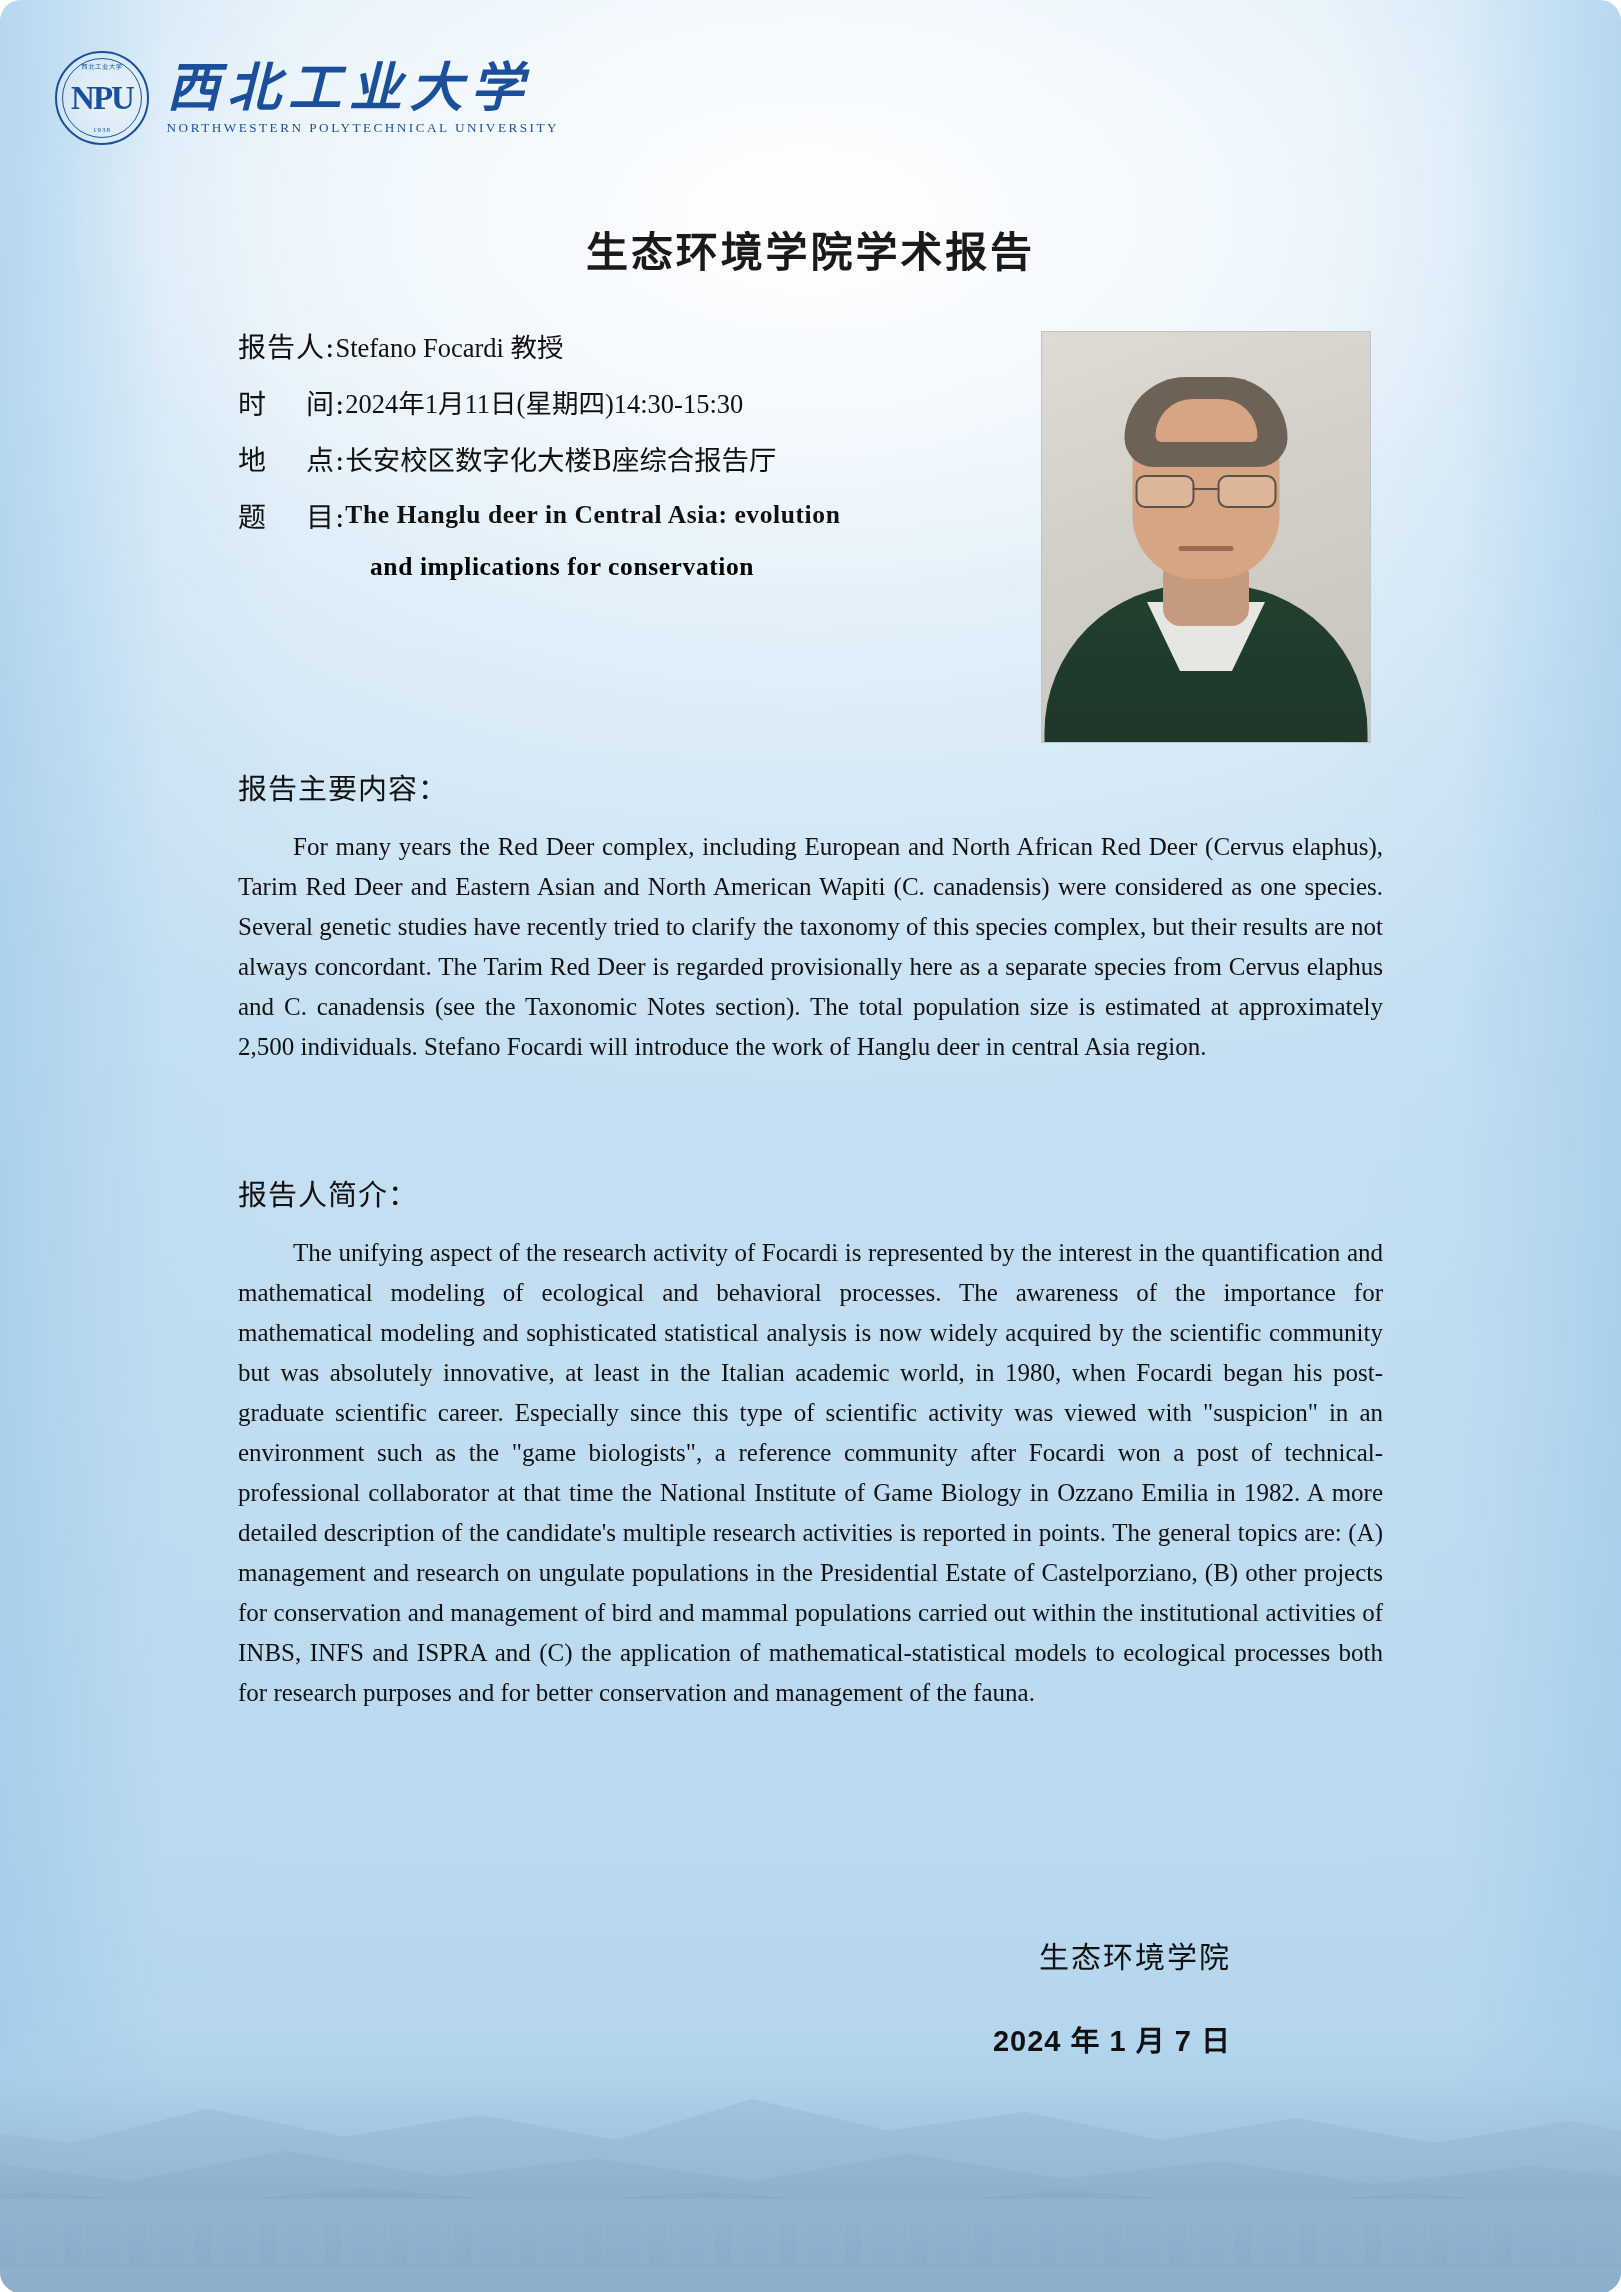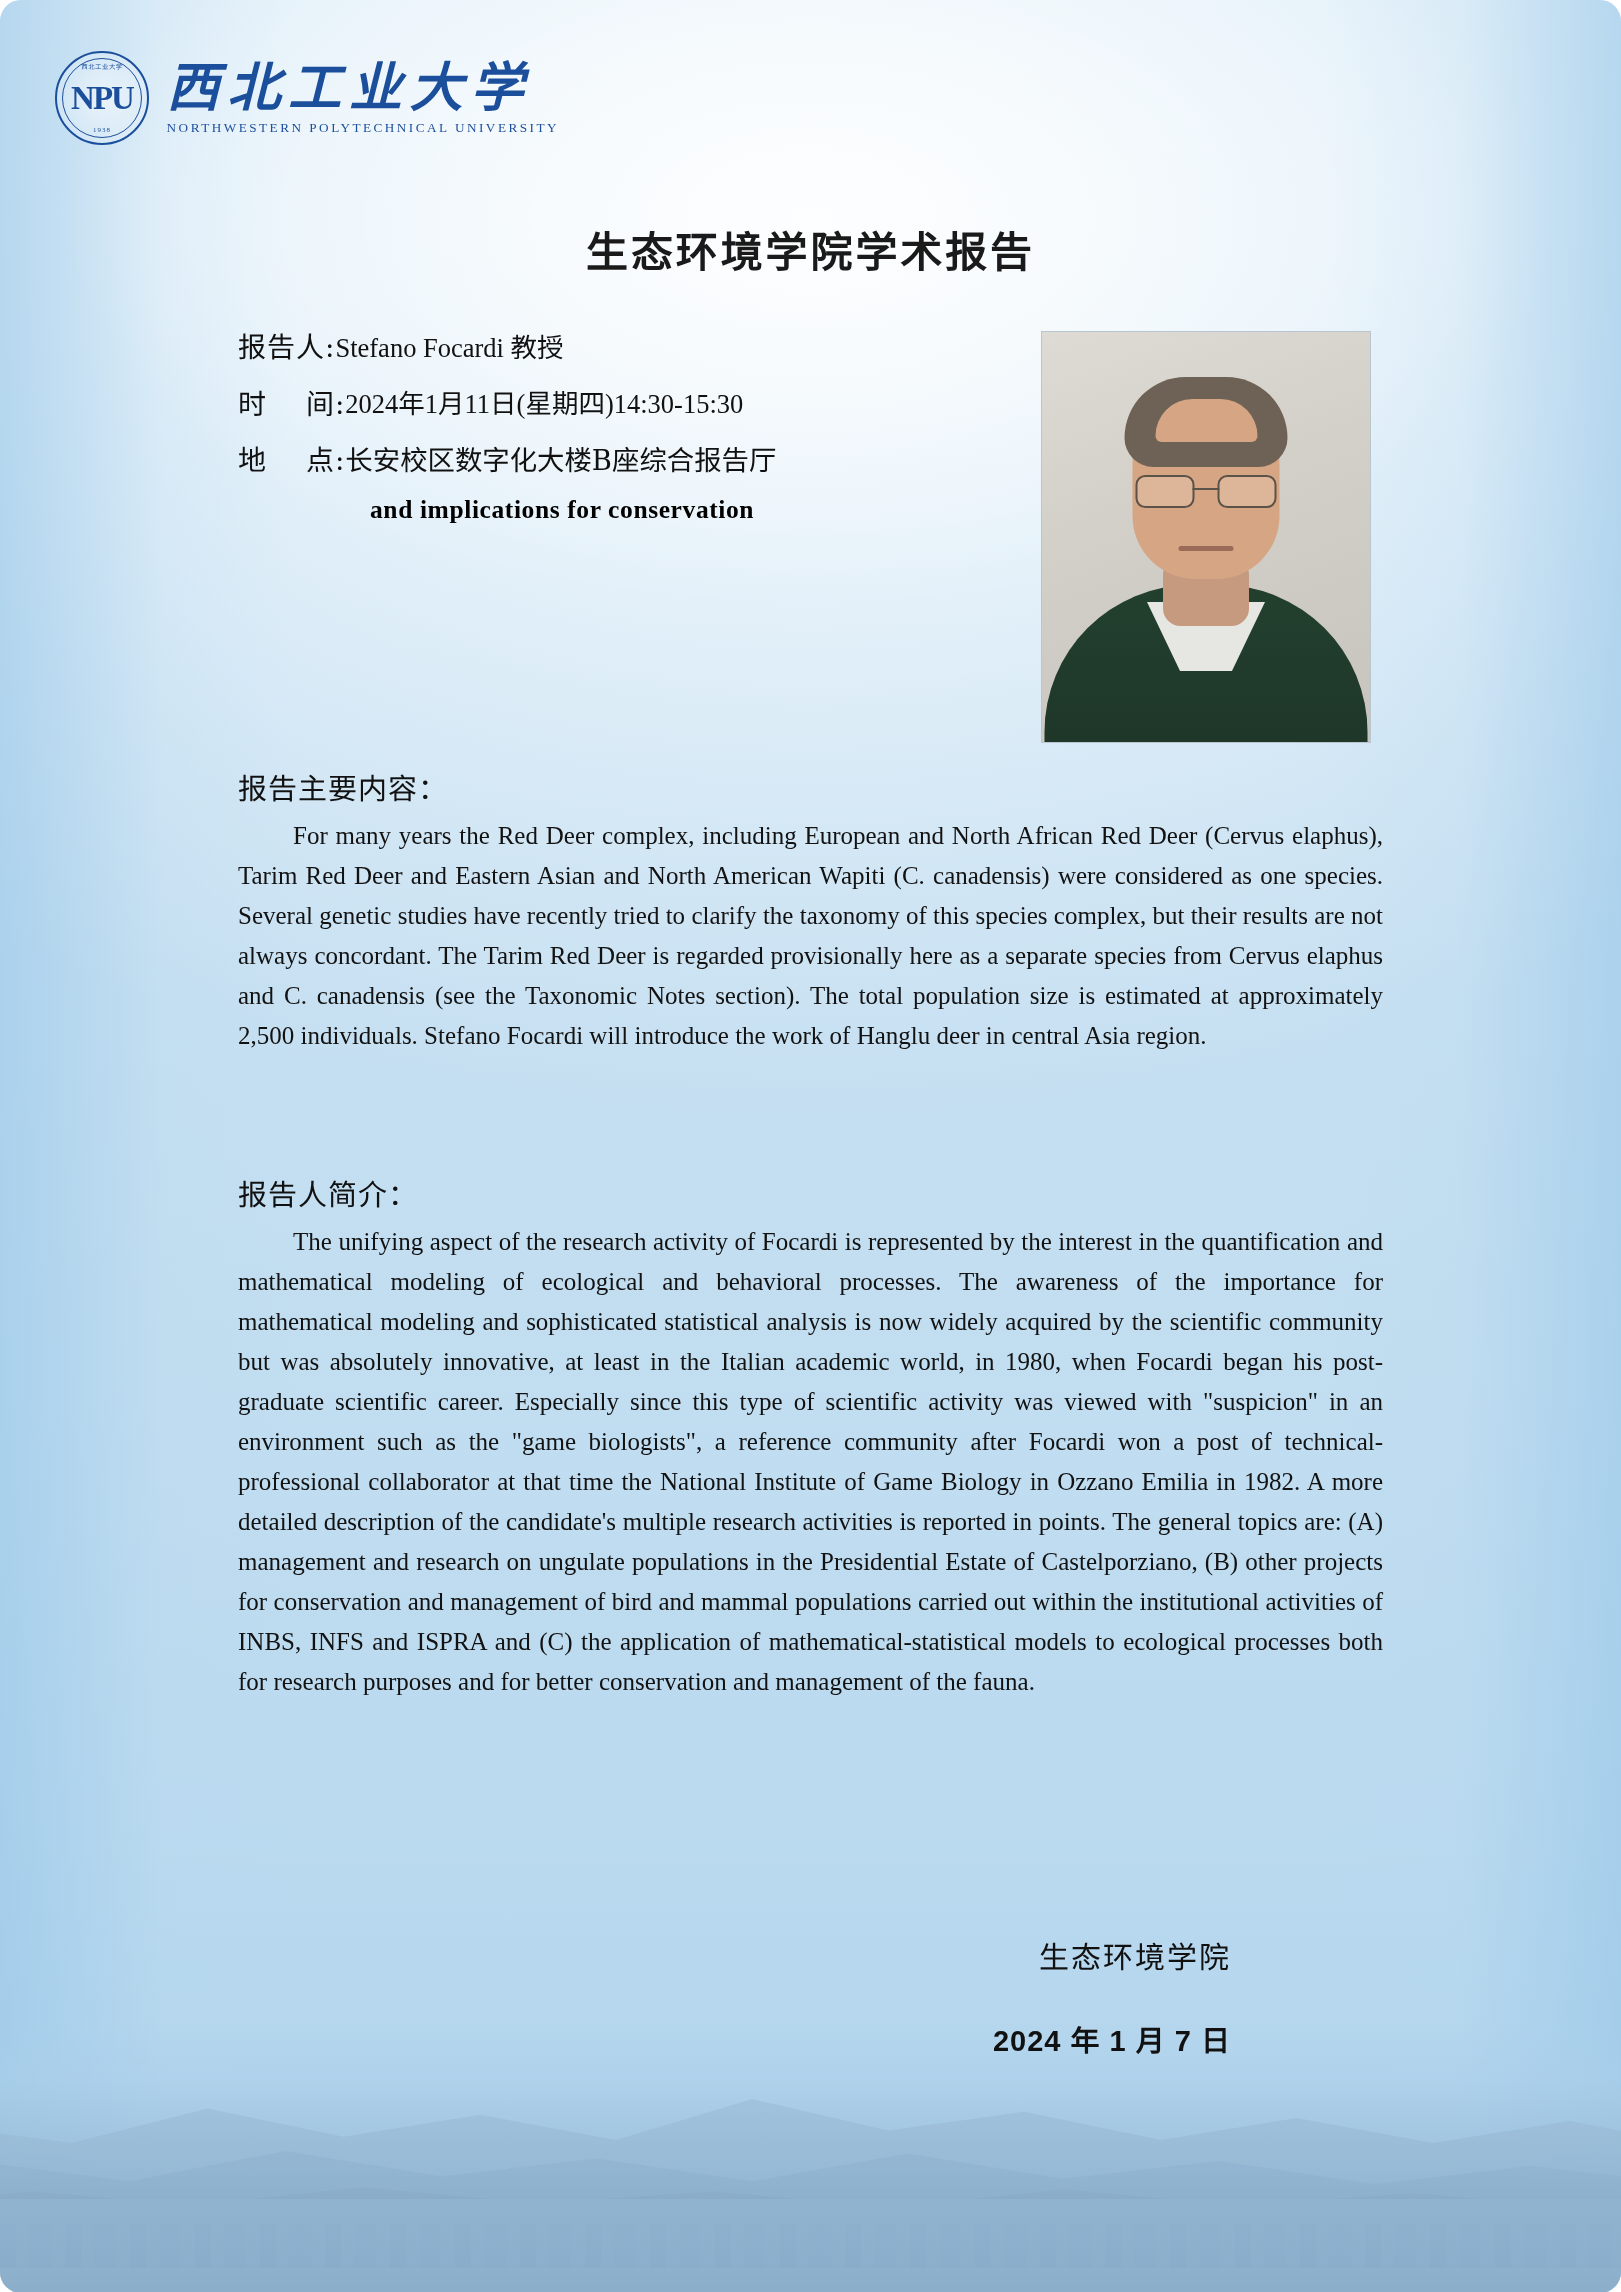--- a/index.html
+++ b/index.html
@@ -329,21 +329,21 @@
 
   .content-block {
     position: absolute;
     left: 238px;
     width: 1145px;
     z-index: 5;
   }
   #block-content { top: 765px; }
   #block-bio { top: 1171px; }
 
-  .section-heading + .body-text { margin-top: 9px; }
+  .section-heading + .body-text { margin-top: 20px; }
 
   
   .welcome {
     position: absolute;
     top: 1843px;
     left: 0;
     right: 0;
     text-align: center;
     font-family: "DejaVu Serif", serif;
     font-style: italic;
@@ -473,20 +473,24 @@
       <span class="meta-label">报告人:</span>
       <span class="meta-value">Stefano Focardi 教授</span>
     </div>
     <div class="meta-row">
       <span class="meta-label">时　 间:</span>
       <span class="meta-value">2024年1月11日(星期四)14:30-15:30</span>
     </div>
     <div class="meta-row">
       <span class="meta-label">地　 点:</span>
       <span class="meta-value cn">长安校区数字化大楼B座综合报告厅</span>
+    </div>
+    <div class="meta-row">
+      <span class="meta-label">题　 目:</span>
+      <span class="meta-value topic">The Hanglu deer in Central Asia: evolution</span>
     </div>
     <div class="topic-line2">and implications for conservation</div>
   </div>
 
   <div class="photo">
     <div class="bg"></div>
     <div class="shoulders"></div>
     <div class="collar"></div>
     <div class="neck"></div>
     <div class="face"></div>

